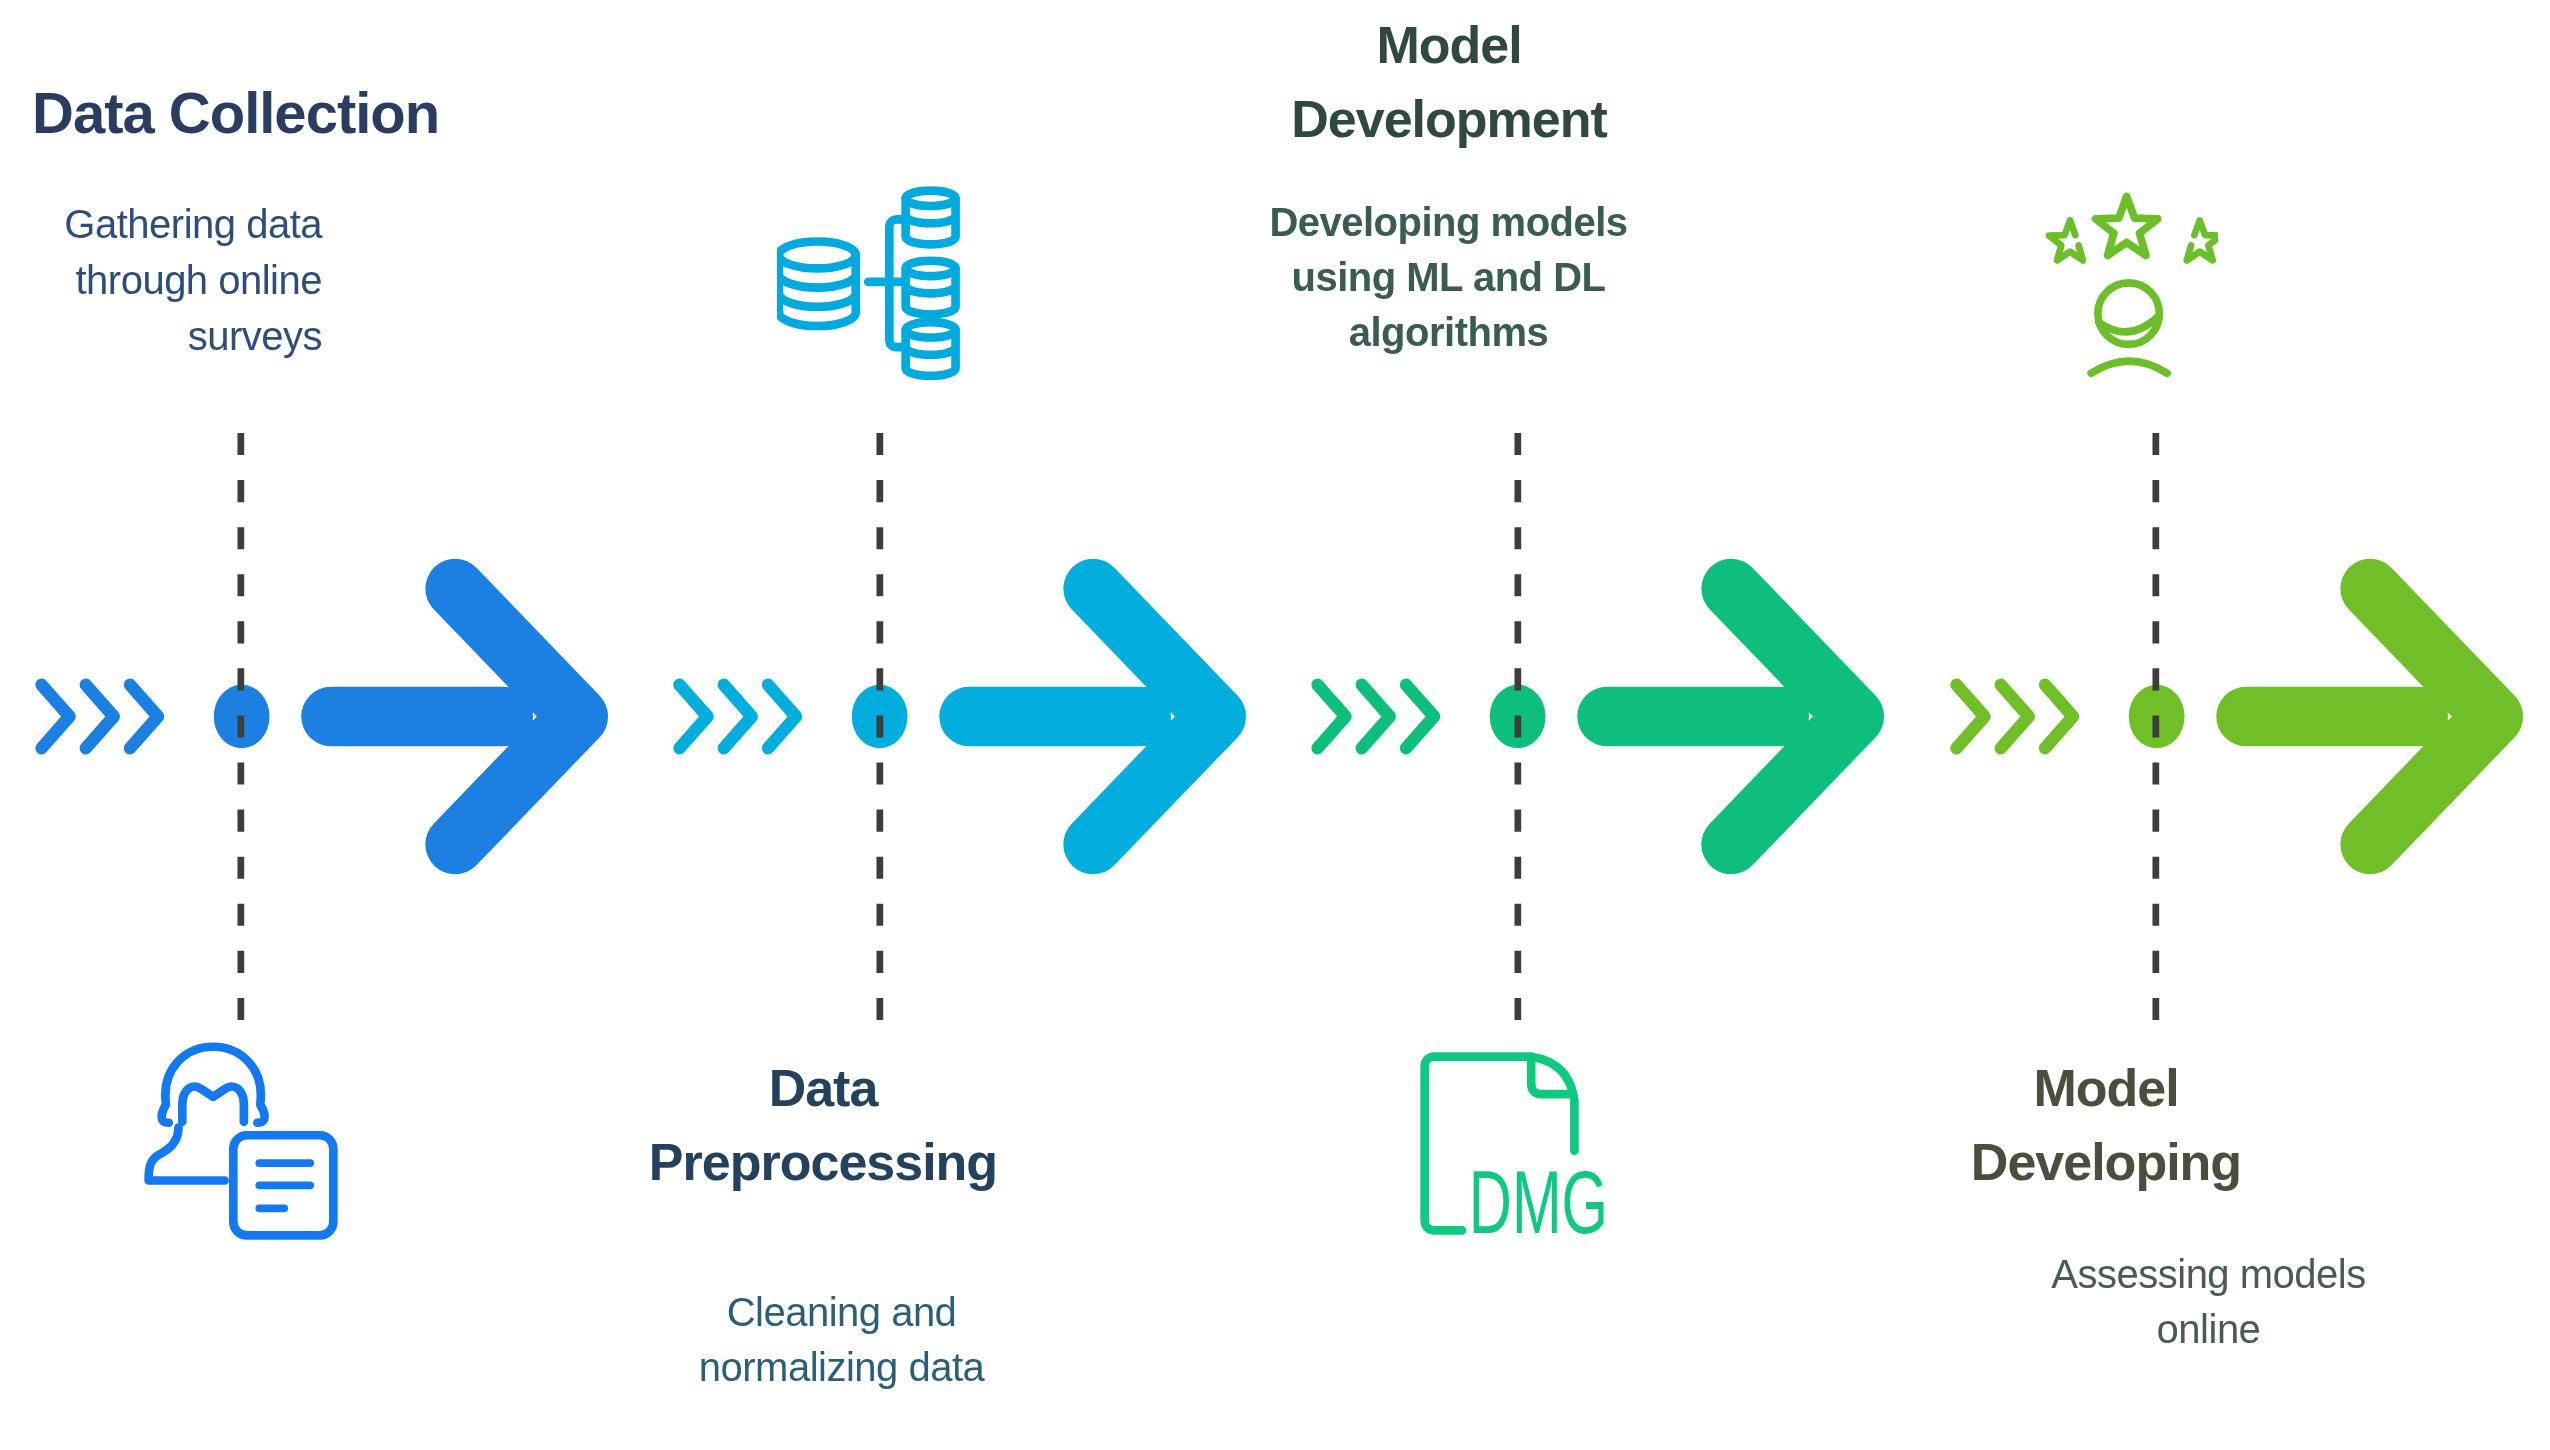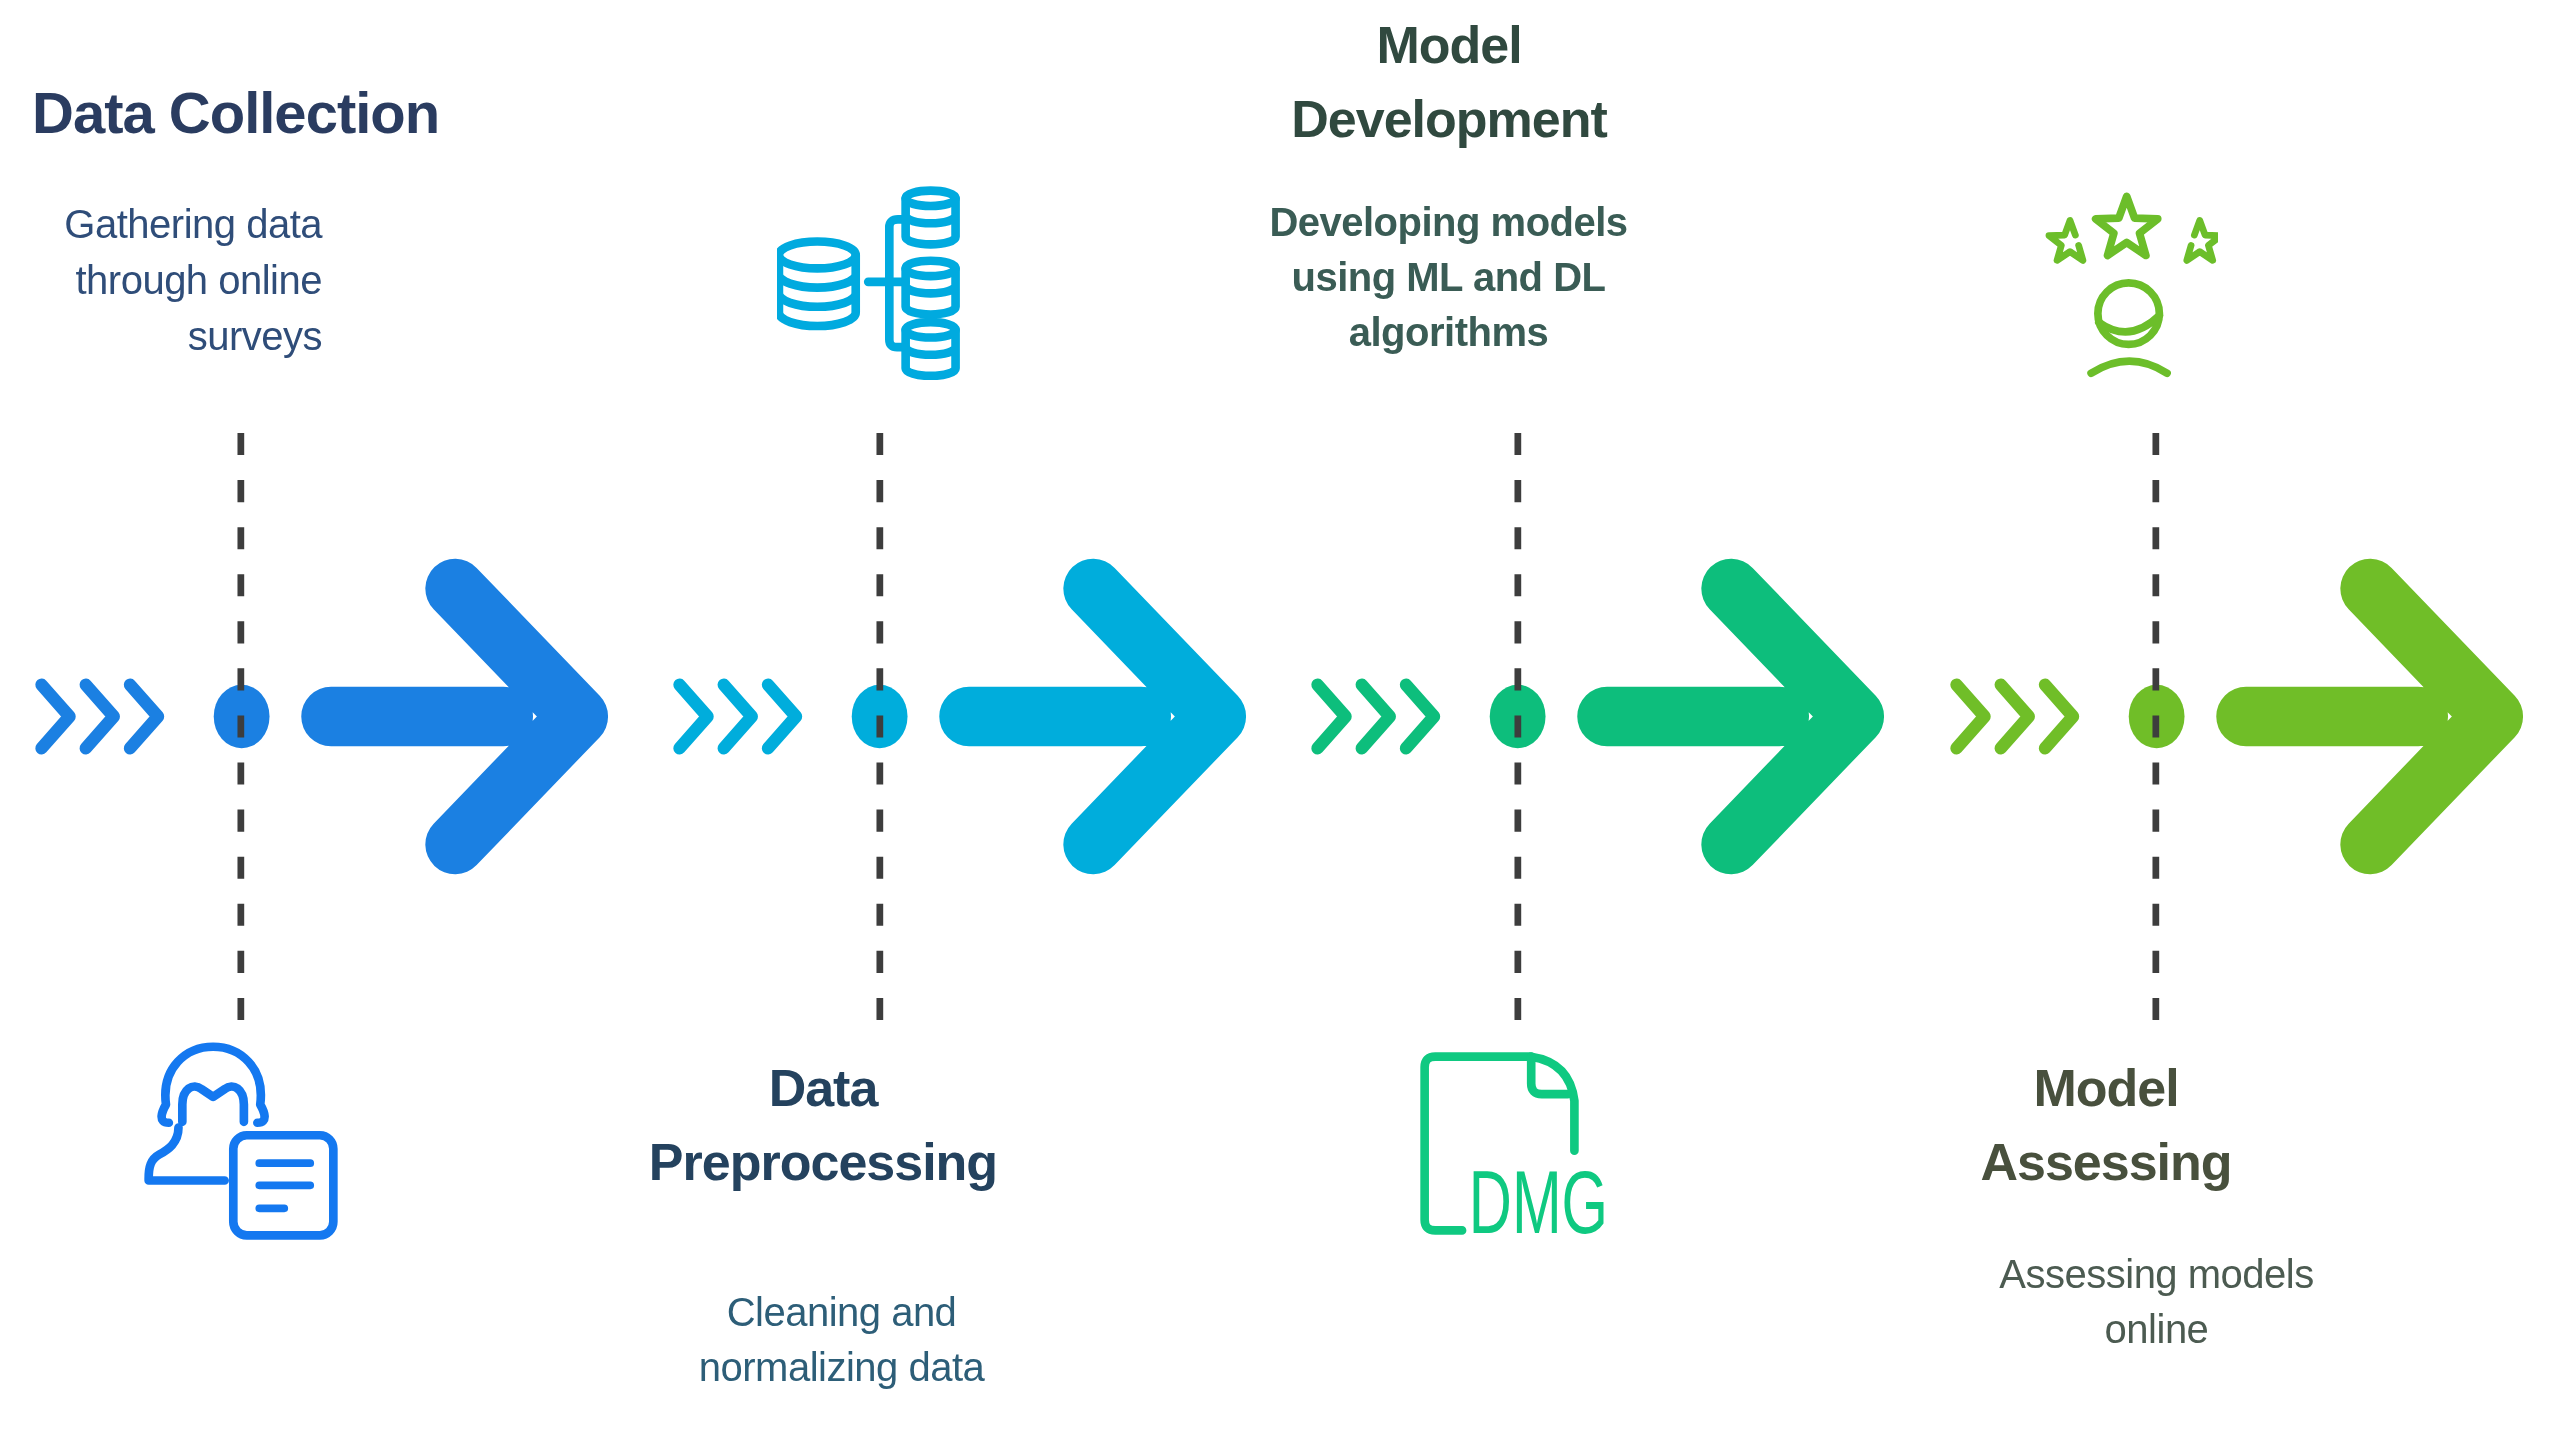--- a/index.html
+++ b/index.html
@@ -24,21 +24,21 @@
   .s1-icon{left:777px;top:176px;}
   .s1-title{left:573px;top:1051px;width:500px;font-size:52px;line-height:74px;}
   .s1-desc{left:630px;top:1238px;width:423px;font-size:40px;line-height:55px;margin-top:47px;}
   
   .s2-title{left:1199px;top:7.7px;width:500px;font-size:52px;line-height:74px;}
   .s2-desc{left:1208px;top:195px;width:481px;font-size:40px;line-height:55px;font-weight:bold;}
   .s2-icon{left:1416px;top:1041px;}
   
   .s3-icon{left:2045px;top:176px;}
   .s3-title{left:1856px;top:1051px;width:500px;font-size:52px;line-height:74px;}
-  .s3-desc{left:1916px;top:1247px;width:481px;font-size:40px;line-height:55px;}
+  .s3-desc{left:1968px;top:1247px;width:481px;font-size:40px;line-height:55px;}
   
   .a0{left:30px;}   .v0{left:237px;}
   .a1{left:668px;}  .v1{left:876px;}
   .a2{left:1306px;} .v2{left:1514px;}
   .a3{left:1945px;} .v3{left:2152px;}
   .arrow{top:553px;width:606px;height:327px;}
   .vline{top:433px;width:7.7px;height:611px;}
 </style>
 </head>
 <body>
@@ -144,21 +144,21 @@
     <svg class="abs arrow a3" viewBox="-220 -170 630 340" fill="none">
       <path d="M-208,-33 L-179,0 L-208,33 M-162,-33 L-133,0 L-162,33 M-116,-33 L-87,0 L-116,33" stroke="currentColor" stroke-width="13" stroke-linecap="round" stroke-linejoin="round"></path>
       <ellipse cx="0" cy="0" rx="29" ry="33" fill="currentColor"></ellipse>
       <path d="M93,0 H272 M222,-133 L350,0 L222,133" stroke="currentColor" stroke-width="62" stroke-linecap="round" stroke-linejoin="round"></path>
     </svg>
     <svg class="abs vline v3" viewBox="0 0 8 636">
       <line x1="4" y1="0" x2="4" y2="636" stroke="currentColor" stroke-width="7" stroke-dasharray="23 26"></line>
     </svg>
     <div class="abs title center s3-title">
       <div class="tl">Model</div>
-      <div class="tl">Assessing</div>
+      <div class="tl">Developing</div>
     </div>
     <div class="abs desc center s3-desc">
       <div class="dl">Assessing models</div>
       <div class="dl">online</div>
     </div>
   </div>
 
 </div>
 
 

